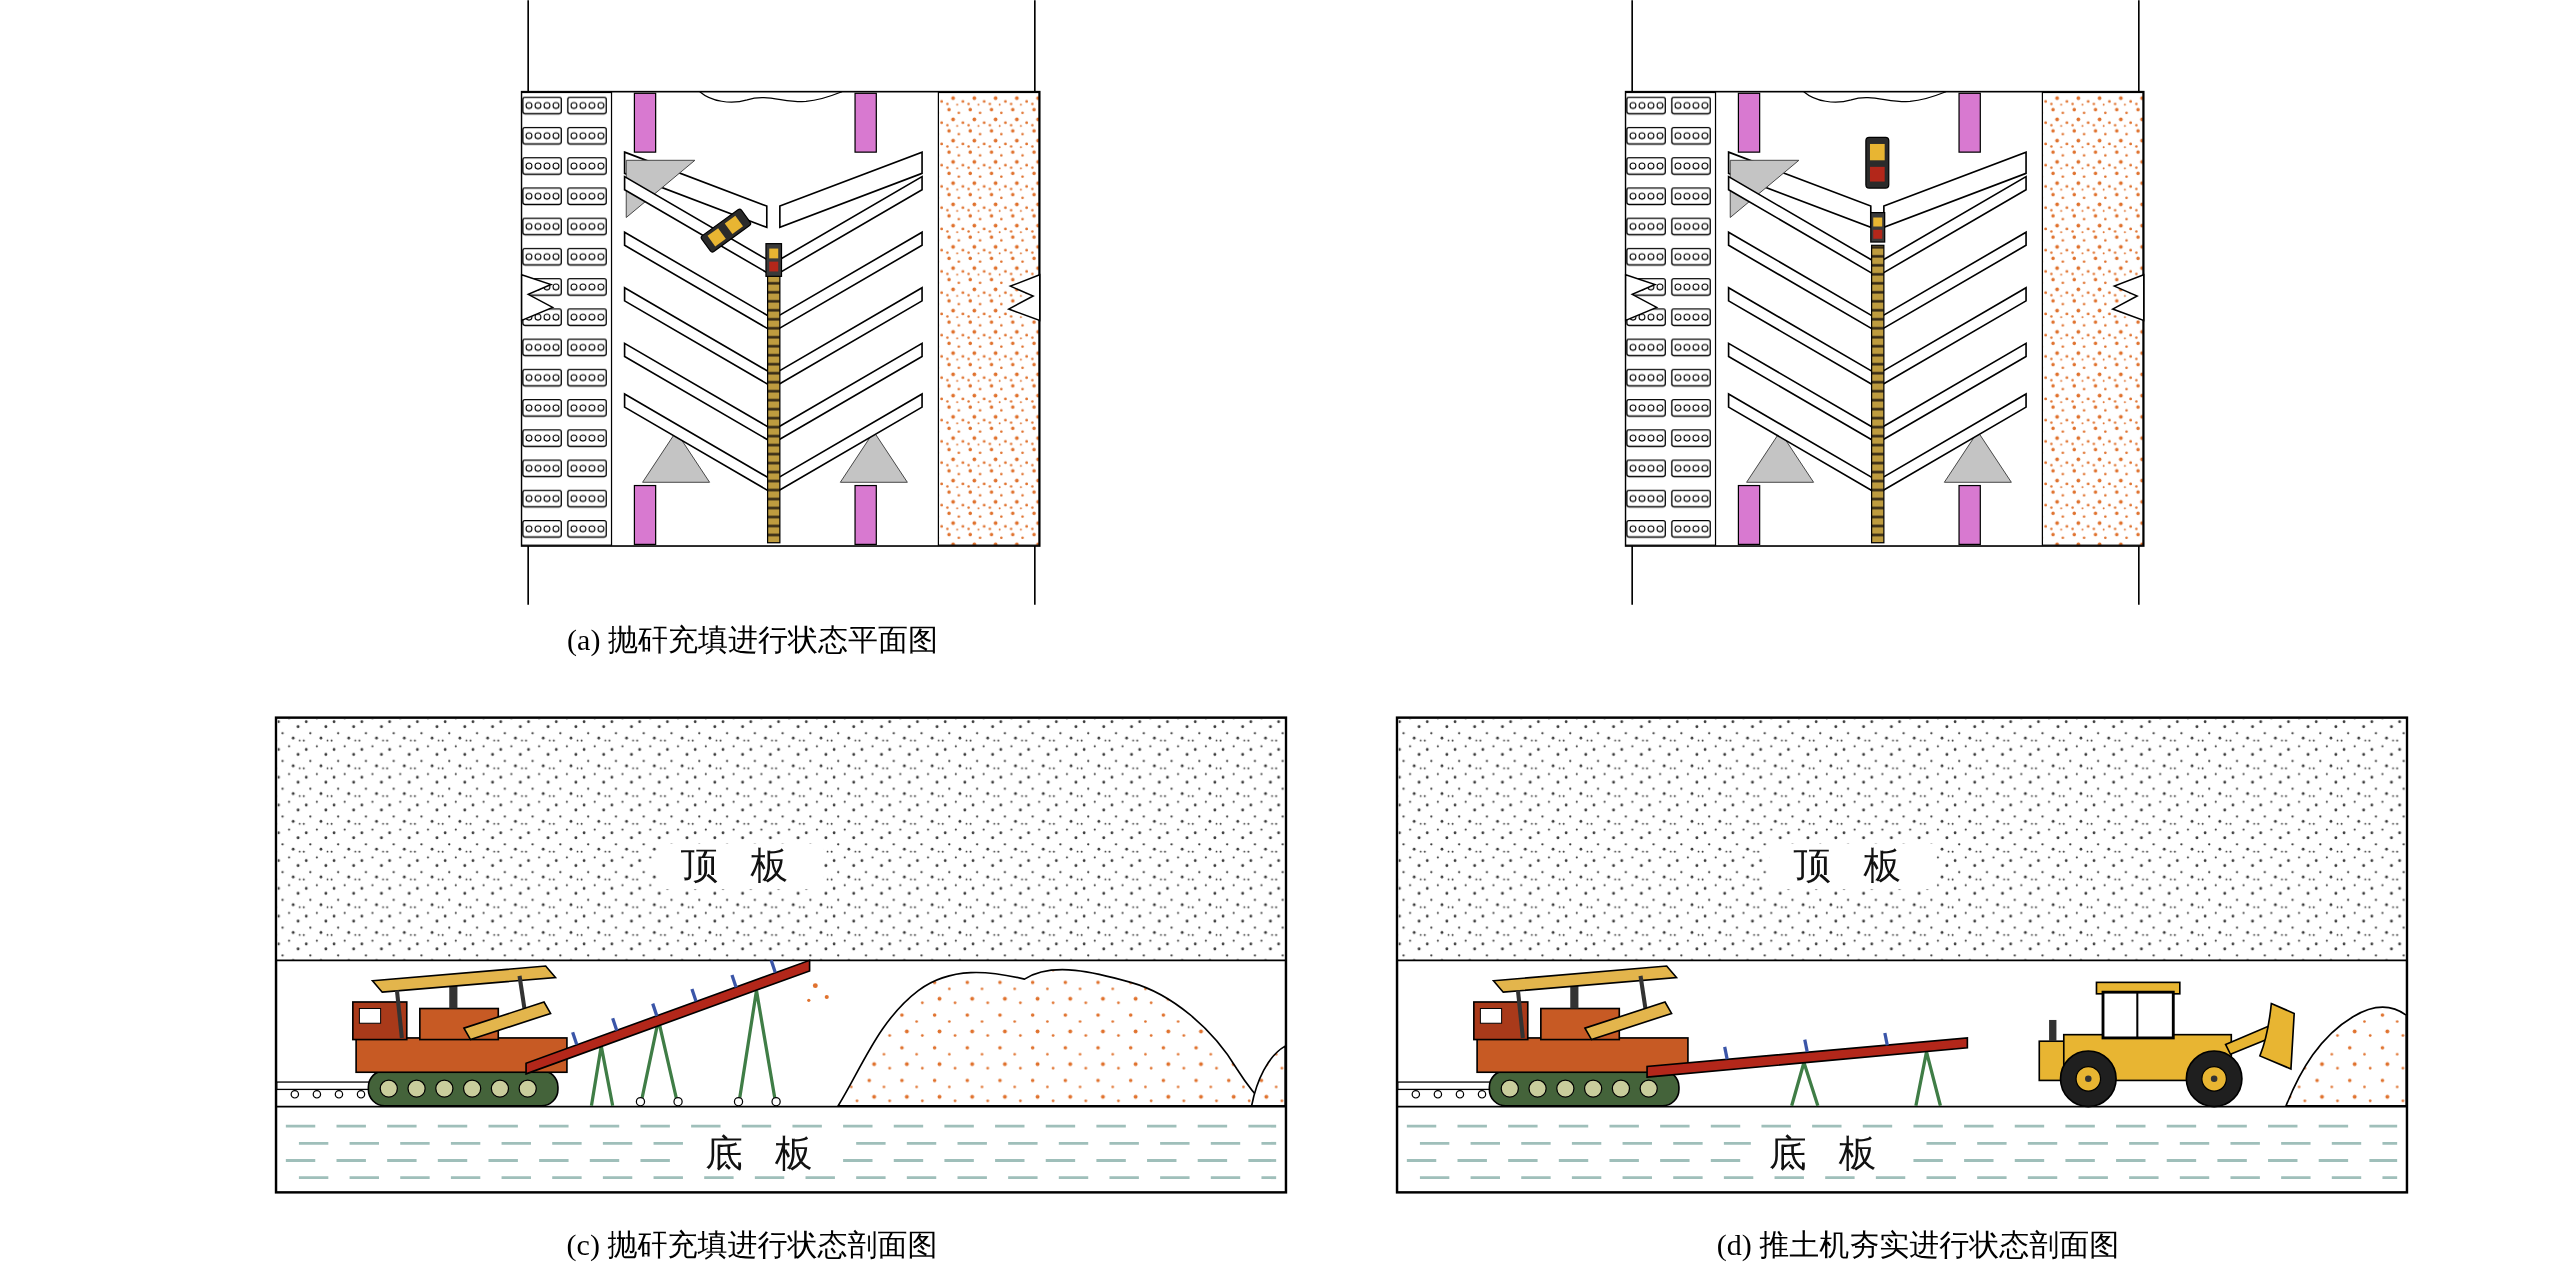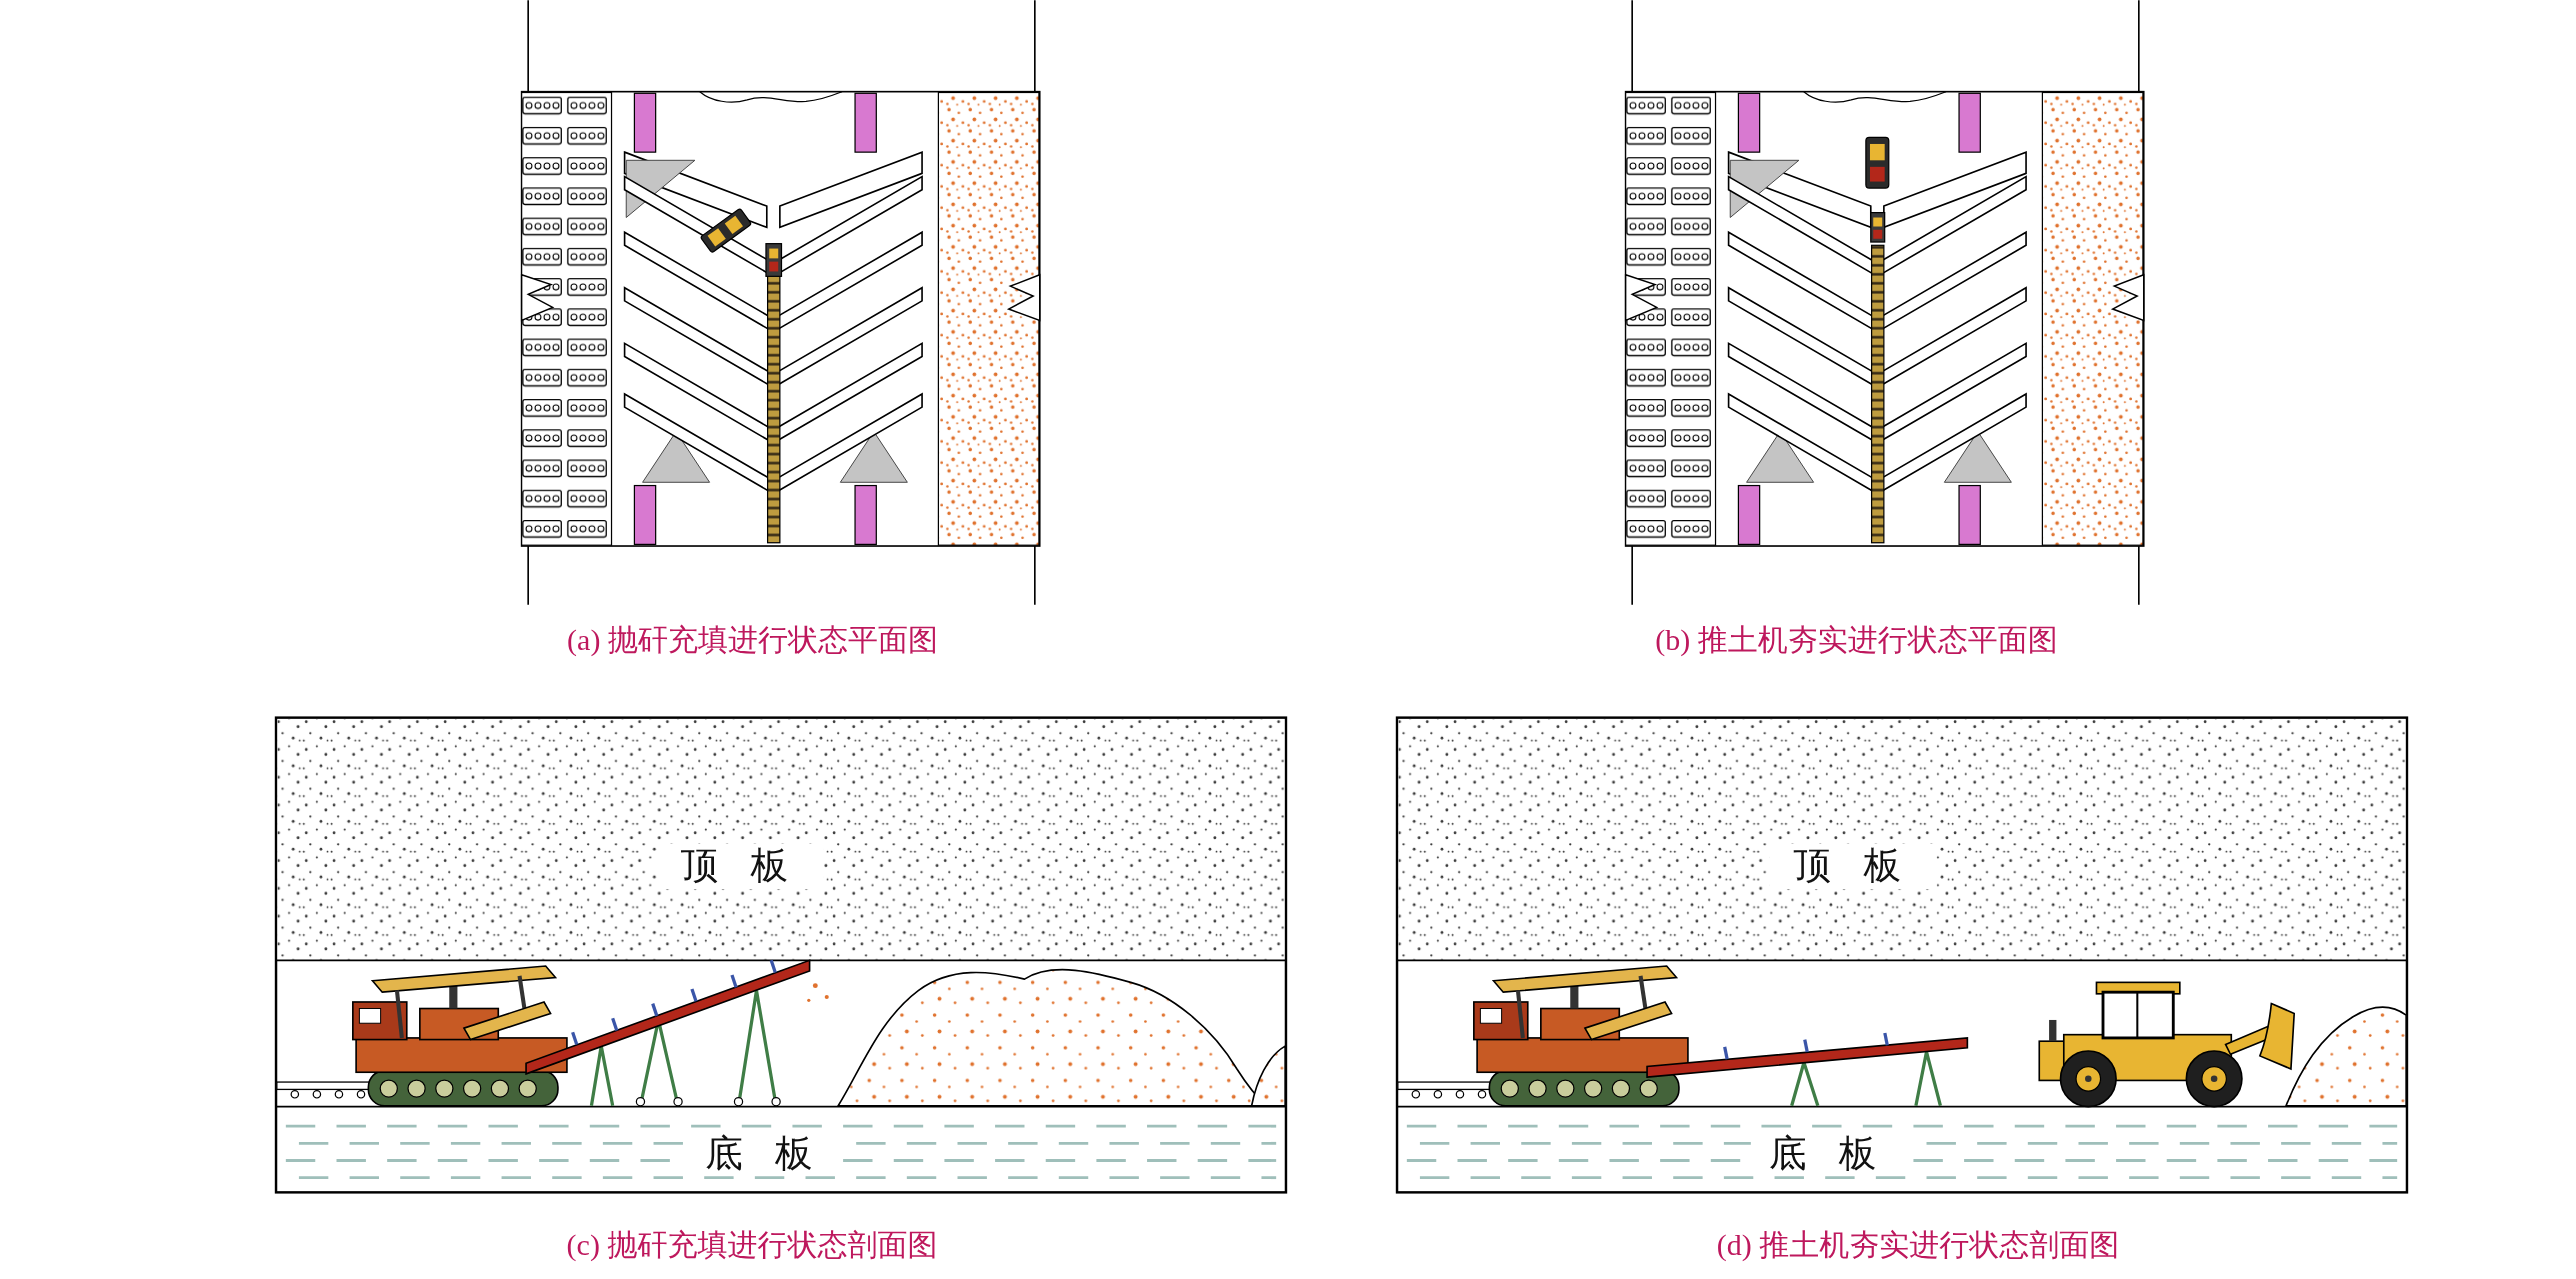--- a/index.html
+++ b/index.html
@@ -1,20 +1,20 @@
 <!DOCTYPE html>
 <html style="--pink: #D879D0; --gangue-dot: #E0722E; --roof-dot: #3A3A3A; --machine-orange: #C75A24; --machine-dark-red: #A93A1A; --machine-yellow: #E3B54C; --loader-yellow: #E8B532; --conveyor-red: #B3271A; --support-green: #3F7D46; --ladder-brown: #BE9C3F; --track-green: #44633A; --floor-dash: #9FBFBA; --gray-support: #C4C4C4;font-size:13px"><head>
 <meta charset="utf-8">
 <style>
   html,body{margin:0;padding:0;background:#fff;}
   .page{position:relative;width:2576px;height:1280px;background:#fff;overflow:hidden;
         font-family:"Liberation Serif","DejaVu Serif",serif;}
   .panel{position:absolute;padding-left:29px;}
   .panel svg{display:block;}
-  .caption{position:absolute;text-align:center;font-size:30px;color:#be185d;
+  .caption{position:absolute;text-align:center;font-size:30px;color:#000000;
            font-family:"Liberation Serif","DejaVu Serif",serif;}
   
   .ln{stroke:#000;stroke-width:2;fill:none;}
   .thin{stroke:#000;stroke-width:1.5;fill:none;}
   .chev{fill:#fff;stroke:#000;stroke-width:2;}
   .pink{fill:var(--pink);stroke:#000;stroke-width:1.5;}
   .gtri{fill:var(--gray-support);stroke:#444;stroke-width:1.2;}
   .gd{fill:var(--gangue-dot);}
   .rd{fill:var(--roof-dot);}
   .lbl{font-family:"Liberation Serif","DejaVu Serif",serif;font-size:46px;fill:#111;}
@@ -165,21 +165,20 @@
         <rect x="301" y="176" width="18" height="20" fill="var(--loader-yellow)"></rect>
         <rect x="301" y="204" width="18" height="18" fill="var(--conveyor-red)"></rect>
       </g>
       <g>
         <rect x="302" y="260" width="17" height="36" fill="#3A3A3A" stroke="#000" stroke-width="1.5"></rect>
         <rect x="305" y="266" width="11" height="11" fill="var(--loader-yellow)"></rect>
         <rect x="305" y="281" width="11" height="11" fill="var(--conveyor-red)"></rect>
       </g>
     </svg>
   </div>
-  <div class="caption" style="left:1595px;top:620px;width:523px;">(b) 推土机夯实进行状态平面图</div>
 
   <div class="panel" style="left:245px;top:716px;">
     <svg viewBox="0 0 1240 585" width="1014" height="478">
       <use href="#section-base"></use>
 
       <g>
         <path d="M690,477 C718,432 740,372 788,336 C828,306 876,312 918,322 C952,300 1006,314 1048,326 C1098,340 1148,382 1178,432 C1192,454 1204,468 1214,477 Z" fill="url(#gdots2)" stroke="#000" stroke-width="2"></path>
         <path d="M1237,404 C1216,416 1202,446 1196,477 L1237,477 Z" fill="url(#gdots2)" stroke="#000" stroke-width="2"></path>
         <circle cx="662" cy="330" r="3" class="gd"></circle>
           <circle cx="676" cy="344" r="2.5" class="gd"></circle>

